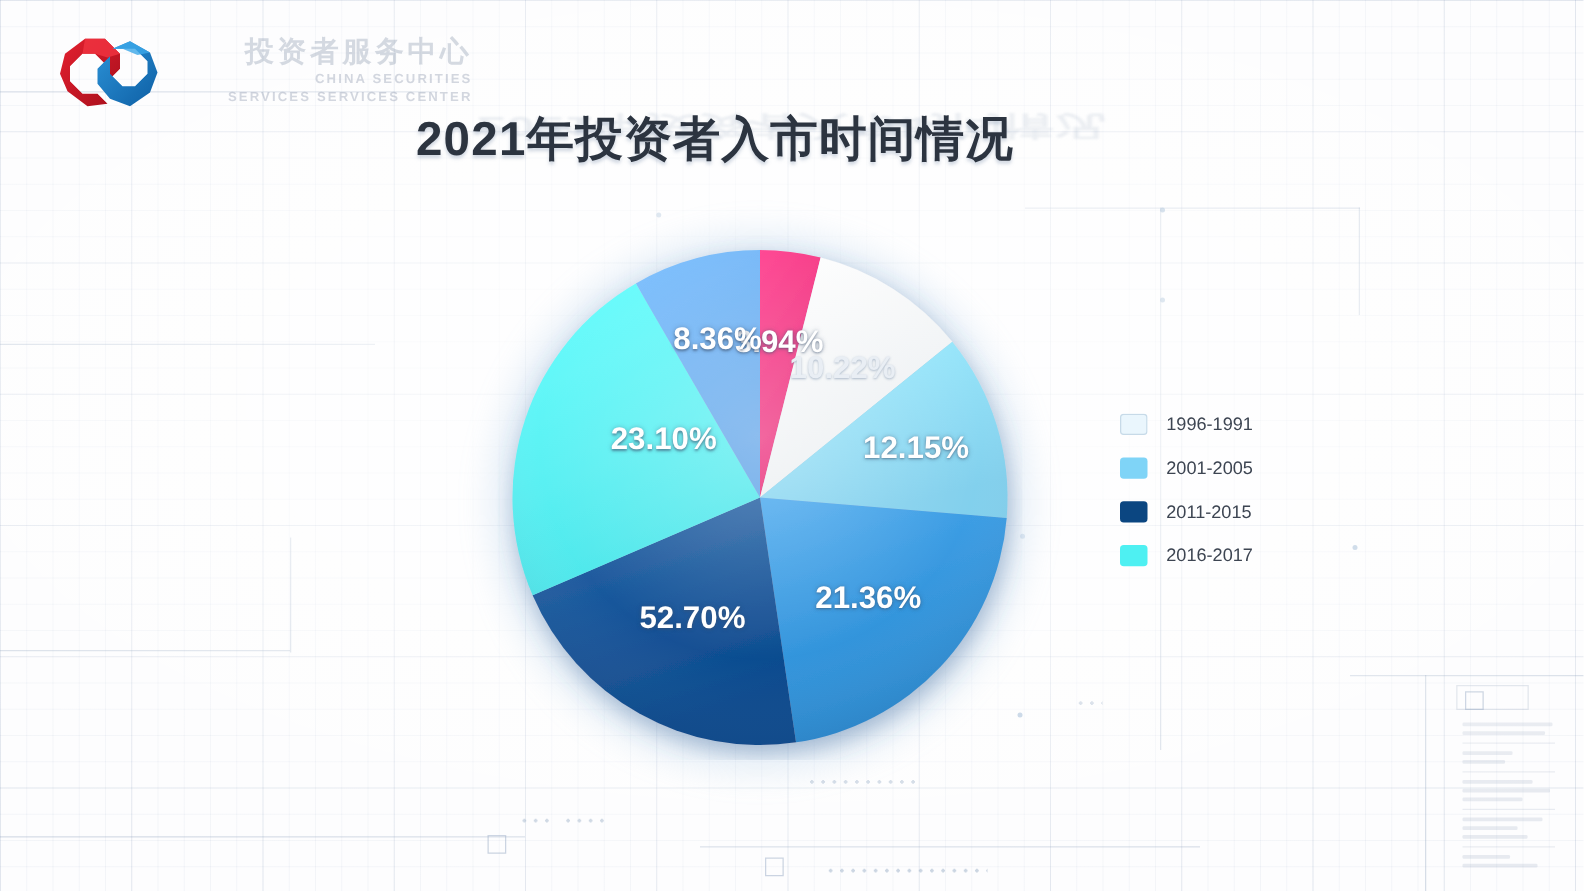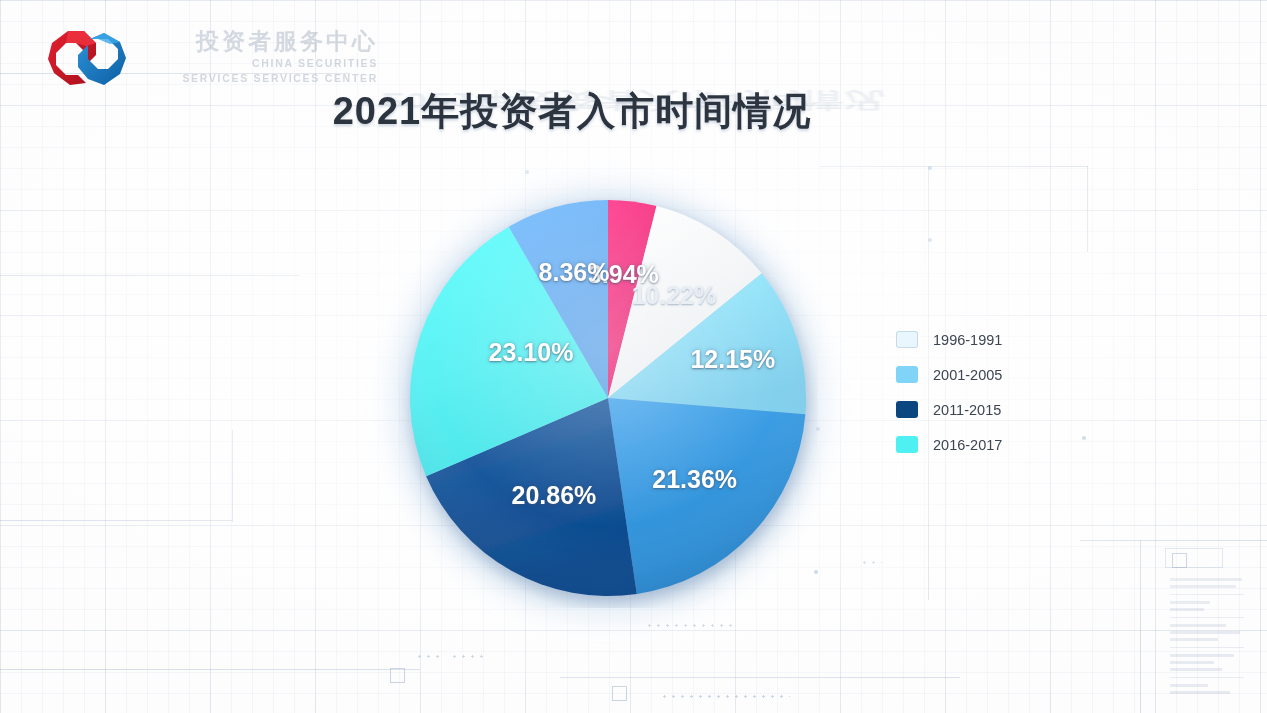--- a/index.html
+++ b/index.html
@@ -361,21 +361,21 @@
           <path d="M 210 210 L 28.10 288.21 A 198 198 0 0 1 110.70 38.70 Z" fill="url(#sg5)"></path>
           <path d="M 210 210 L 110.70 38.70 A 198 198 0 0 1 210.00 12.00 Z" fill="url(#sg6)"></path>
         </g>
       <circle cx="210" cy="210" r="198" fill="url(#pieShade)" pointer-events="none"></circle>
     </svg>
     <div id="pie-labels">
         <div class="slice-label" style="left: 225.402px; top: 86.2146px;">3.94%</div>
         <div class="slice-label onwhite" style="left: 276.109px; top: 106.561px;">10.22%</div>
         <div class="slice-label" style="left: 334.872px; top: 171.473px;">12.15%</div>
         <div class="slice-label" style="left: 296.634px; top: 291.29px;">21.36%</div>
-        <div class="slice-label" style="left: 155.938px; top: 306.808px;">20.86%</div>
+        <div class="slice-label" style="left: 155.938px; top: 306.808px;">52.70%</div>
         <div class="slice-label" style="left: 100.979px; top: 164px; margin-left: 32px;">23.10%</div>
         <div class="slice-label" style="left: 176.068px; top: 83.8021px;">8.36%</div>
       </div>
   </div>
 
   <div class="legend" id="legend">
       <div class="legend-row">
         <span class="legend-swatch" style="background: rgb(234, 246, 253); box-shadow: rgba(170, 195, 215, 0.55) 0px 0px 0px 1px inset;"></span>
         <span class="legend-label">1996-1991</span>
       </div>

